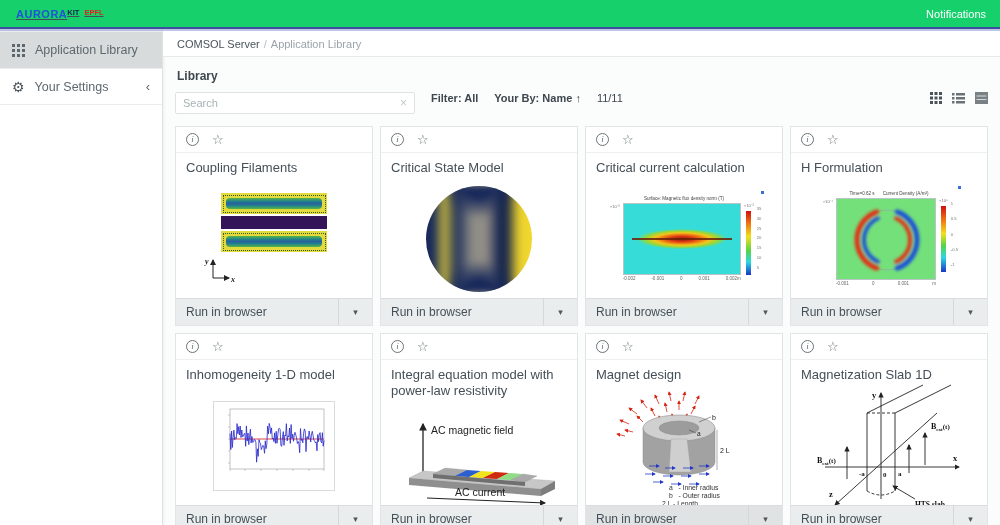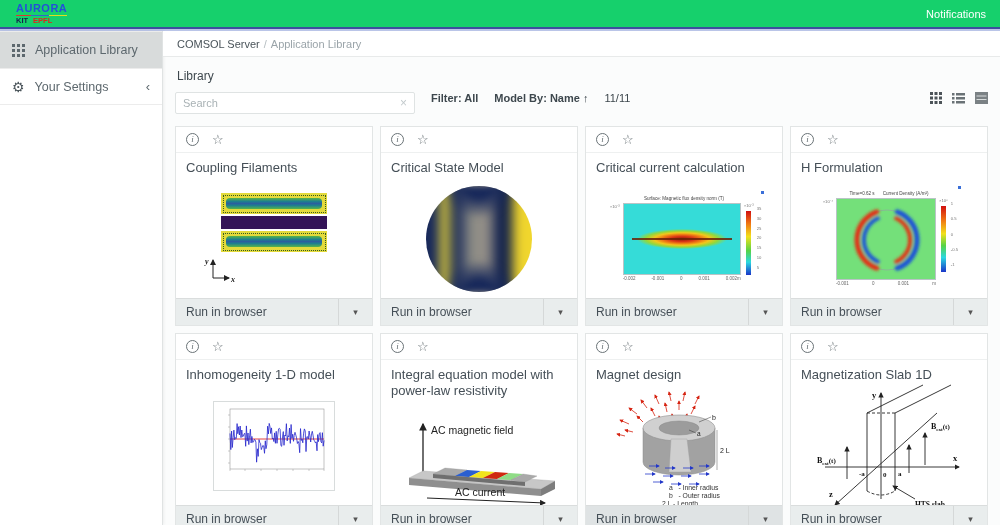--- a/index.html
+++ b/index.html
@@ -3,21 +3,21 @@
 <meta charset="utf-8">
 <style>
   * { box-sizing: border-box; margin: 0; padding: 0; }
   html,body { width:1000px; height:525px; overflow:hidden; }
   body { font-family:"Liberation Sans", sans-serif; background:#fbfcfc; color:#454f57; }
 
   
   .topbar { height:27px; background:#16d06c; display:flex; align-items:center; justify-content:space-between; padding:0 14px 0 16px; }
   .line-dark { height:2px; background:#3d4e9f; }
   .line-light { height:2px; background:#bac5e8; }
-  .logo { display:flex; flex-direction:column; line-height:1; margin-top:1px; }
+  .logo { display:flex; flex-direction:row; line-height:1; margin-top:1px;text-decoration:underline; }
   .logo-primary { color:#2351d8; font-weight:bold; font-size:11px; letter-spacing:.5px; }
   .logo-underline { height:1px; margin:1px 0 1px; background:linear-gradient(90deg,#d33 0 30%,#36c 30% 65%,#dd2 65% 100%); }
   .logo-row { display:flex; gap:5px; font-size:7.5px; font-weight:bold; }
   .logo-kit { color:#13224d; }
   .logo-epfl { color:#e5221a; }
   .notifications { color:#fff; font-size:11px; cursor:pointer; }
 
   
   .main { display:flex; height:494px; }
   .sidebar { width:163px; background:#fff; border-right:1px solid #e0e3e3; box-shadow:1px 0 3px rgba(0,0,0,.06); flex:none; }
@@ -35,21 +35,21 @@
   .gear-glyph { font-size:14px; color:#4a545a; font-family:"DejaVu Sans", sans-serif; line-height:1; }
 
   
   .breadcrumb { height:26px; background:#fff; border-bottom:1px solid #e8eaea; display:flex; align-items:center; gap:4px; padding:0 14px; font-size:11px; flex:none; }
   .bc-root { color:#4a545a; cursor:pointer; }
   .bc-sep { color:#b6bec1; }
   .bc-current { color:#9aa4a9; }
 
   
   .page-body { flex:1; padding:9px 12px 0; min-height:0; }
-  .lib-title { font-size:12px; font-weight:400; color:#3d474d; margin:3px 0 9px 2px; }
+  .lib-title { font-size:12px; font-weight:700; color:#3d474d; margin:3px 0 9px 2px; }
   .toolbar { display:flex; align-items:flex-start; gap:16px; margin-bottom:12px; }
   .search { width:240px; height:22px; border:1px solid #dfe3e3; border-radius:2px; background:#fff; display:flex; align-items:center; padding:0 7px; }
   .search input { border:0; outline:0; flex:1; font-size:11px; color:#555; background:transparent; font-family:inherit; }
   .search input::placeholder { color:#a9b2b5; }
   .clear-x { color:#c3cacd; font-size:12px; cursor:pointer; line-height:1; }
   .tb-label { font-size:11px; font-weight:700; color:#3d474d; cursor:pointer; }
   .tb-count { font-size:11px; color:#3d474d; }
   .views { margin-left:auto; display:flex; gap:10px; align-items:center; }
   .view-btn { cursor:pointer; display:flex; }
 
@@ -182,21 +182,21 @@
     <div class="page-body">
       <div class="lib-title">Library</div>
 
       <div class="toolbar">
         <div class="search">
           <input placeholder="Search" style="">
           <span class="clear-x">×</span>
         </div>
         <span class="tb-label">Filter: All</span>
         <span class="tb-label">
-          <span>Model By: Name</span>
+          <span>Your By: Name</span>
           <span>↑</span>
         </span>
         <span class="tb-count">11/11</span>
         <span class="views">
           <span class="view-btn">
             <svg width="12" height="12" viewBox="0 0 12 12">
                 <g fill="#4c5358">
               <rect x="0" y="0" width="3" height="3"></rect>
                   <rect x="4.5" y="0" width="3" height="3"></rect>
                   <rect x="9" y="0" width="3" height="3"></rect>

